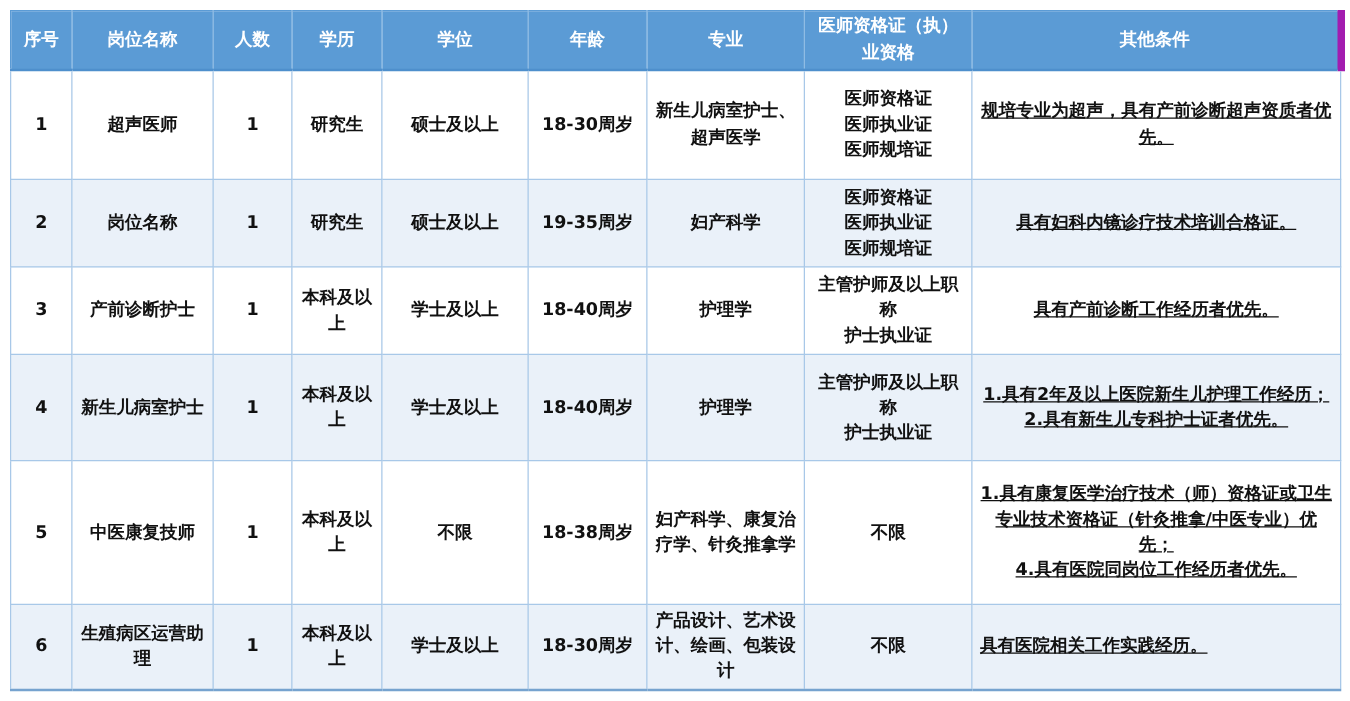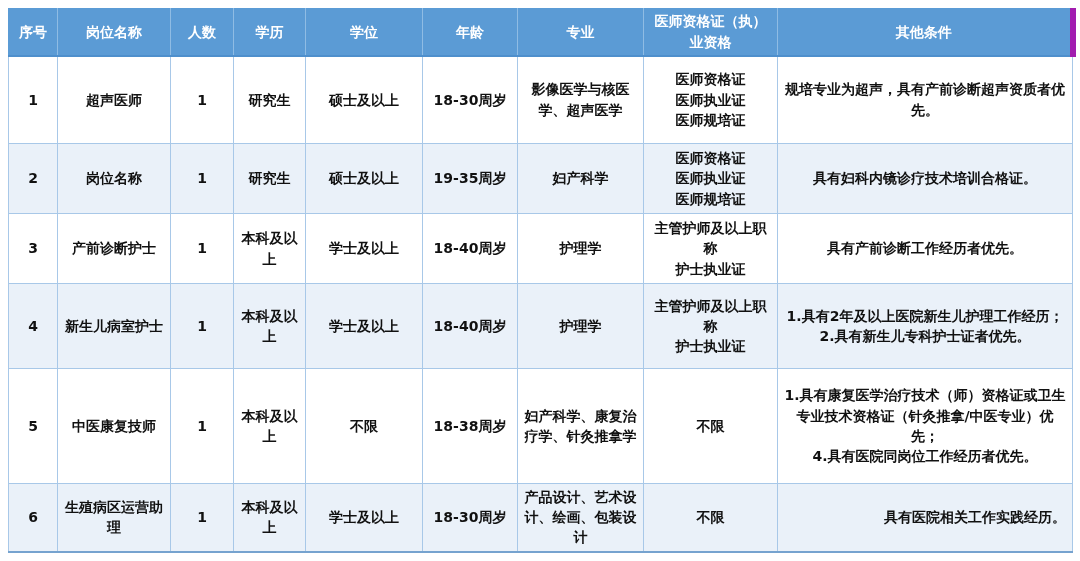--- a/index.html
+++ b/index.html
@@ -51,22 +51,22 @@
     background: #ffffff;
   }
   table.recruit tbody tr.stripe td { background: #eaf1f9; }
   table.recruit tbody tr.r1 { height: 88px; }
   table.recruit tbody tr.r2 { height: 70px; }
   table.recruit tbody tr.r3 { height: 70px; }
   table.recruit tbody tr.r4 { height: 85px; }
   table.recruit tbody tr.r5 { height: 115px; }
   table.recruit tbody tr.r6 { height: 68px; }
   table.recruit tbody tr:last-child td { border-bottom: 2px solid #76a3cf; }
-  td.cell-other { text-align: left; padding-left: 9px; padding-right: 9px; }
-  td.cell-other.center { text-align: right; margin-top: 48px; }
+  td.cell-other { text-align: left; padding-left: 9px; padding-right: 9px; text-decoration: underline; }
+  td.cell-other.center { text-align: left; margin-top: 48px; }
 </style>
 </head>
 <body>
 
 <div class="page">
   <table class="recruit">
     <colgroup>
       <col style="width:49px">
         <col style="width:113px">
         <col style="width:63px">
@@ -91,21 +91,21 @@
       </tr>
     </thead>
     <tbody>
       <tr class="r1">
         <td>1</td>
         <td>超声医师</td>
         <td>1</td>
         <td>研究生</td>
         <td>硕士及以上</td>
         <td>18-30周岁</td>
-        <td>影像医学与核医学、超声医学</td>
+        <td>新生儿病室护士、超声医学</td>
         <td>医师资格证
 医师执业证
 医师规培证</td>
         <td class="cell-other">规培专业为超声，具有产前诊断超声资质者优先。</td>
       </tr>
       <tr class="r2 stripe">
         <td>2</td>
         <td>岗位名称</td>
         <td>1</td>
         <td>研究生</td>

